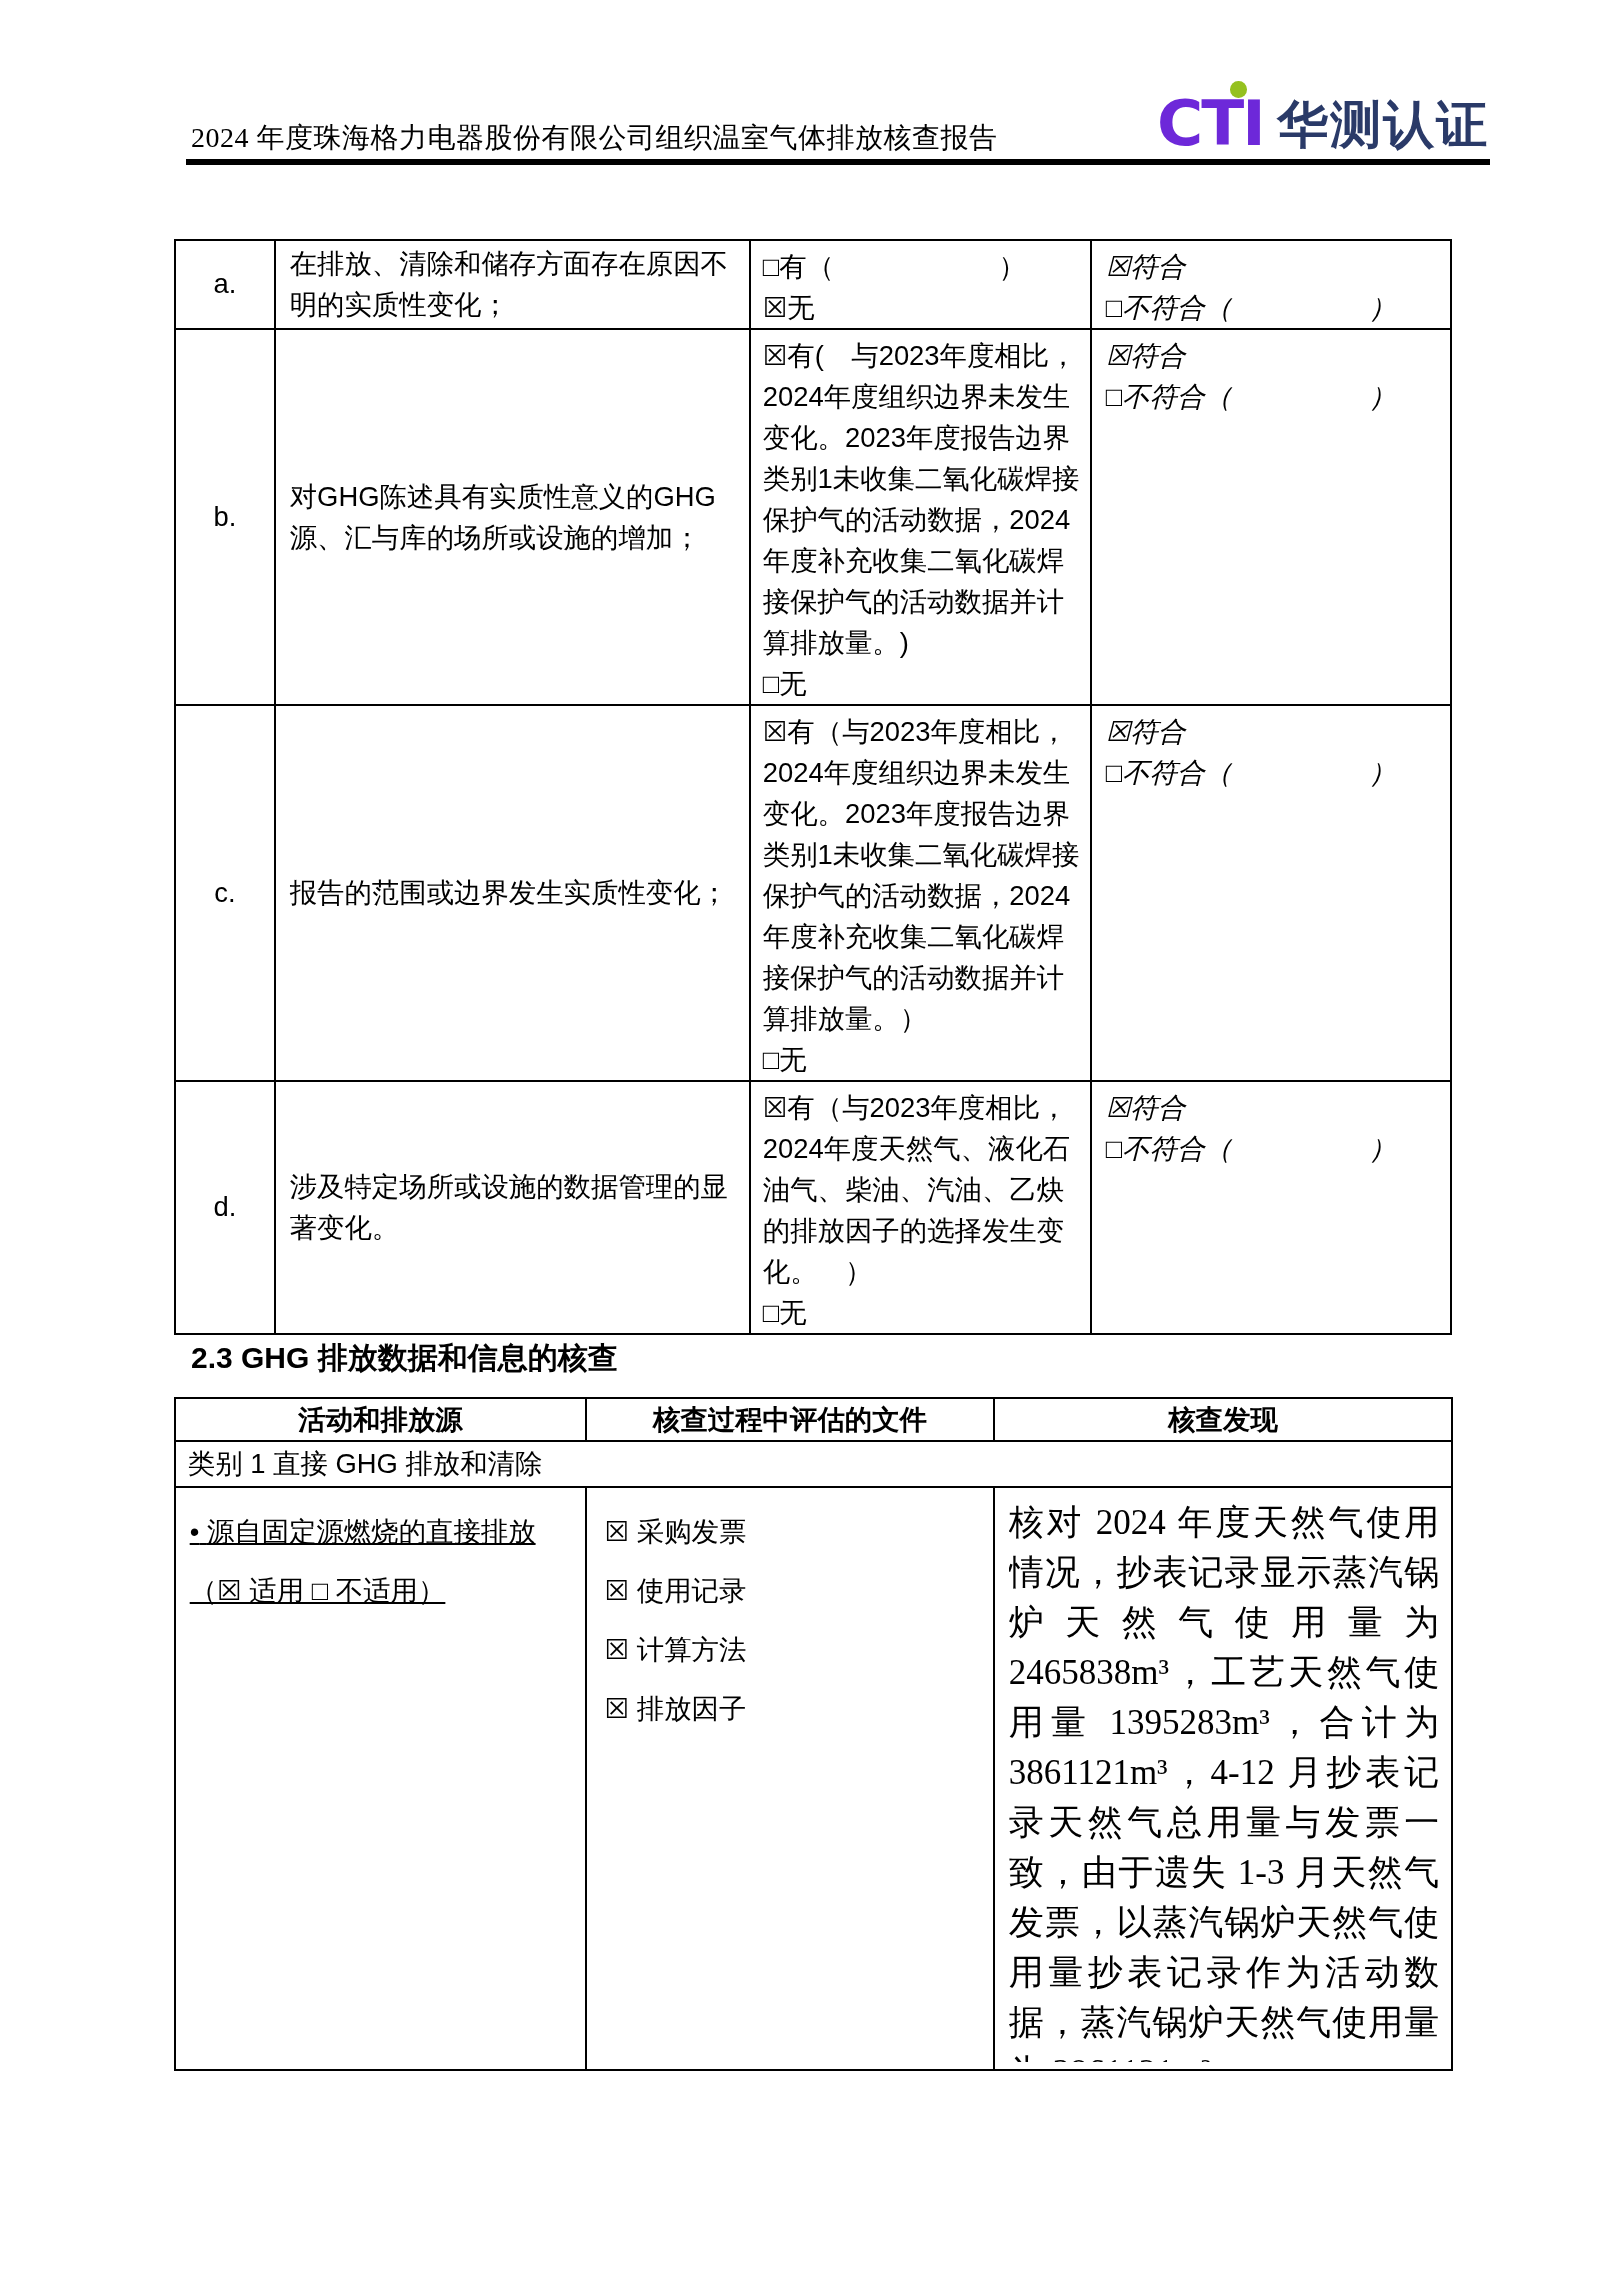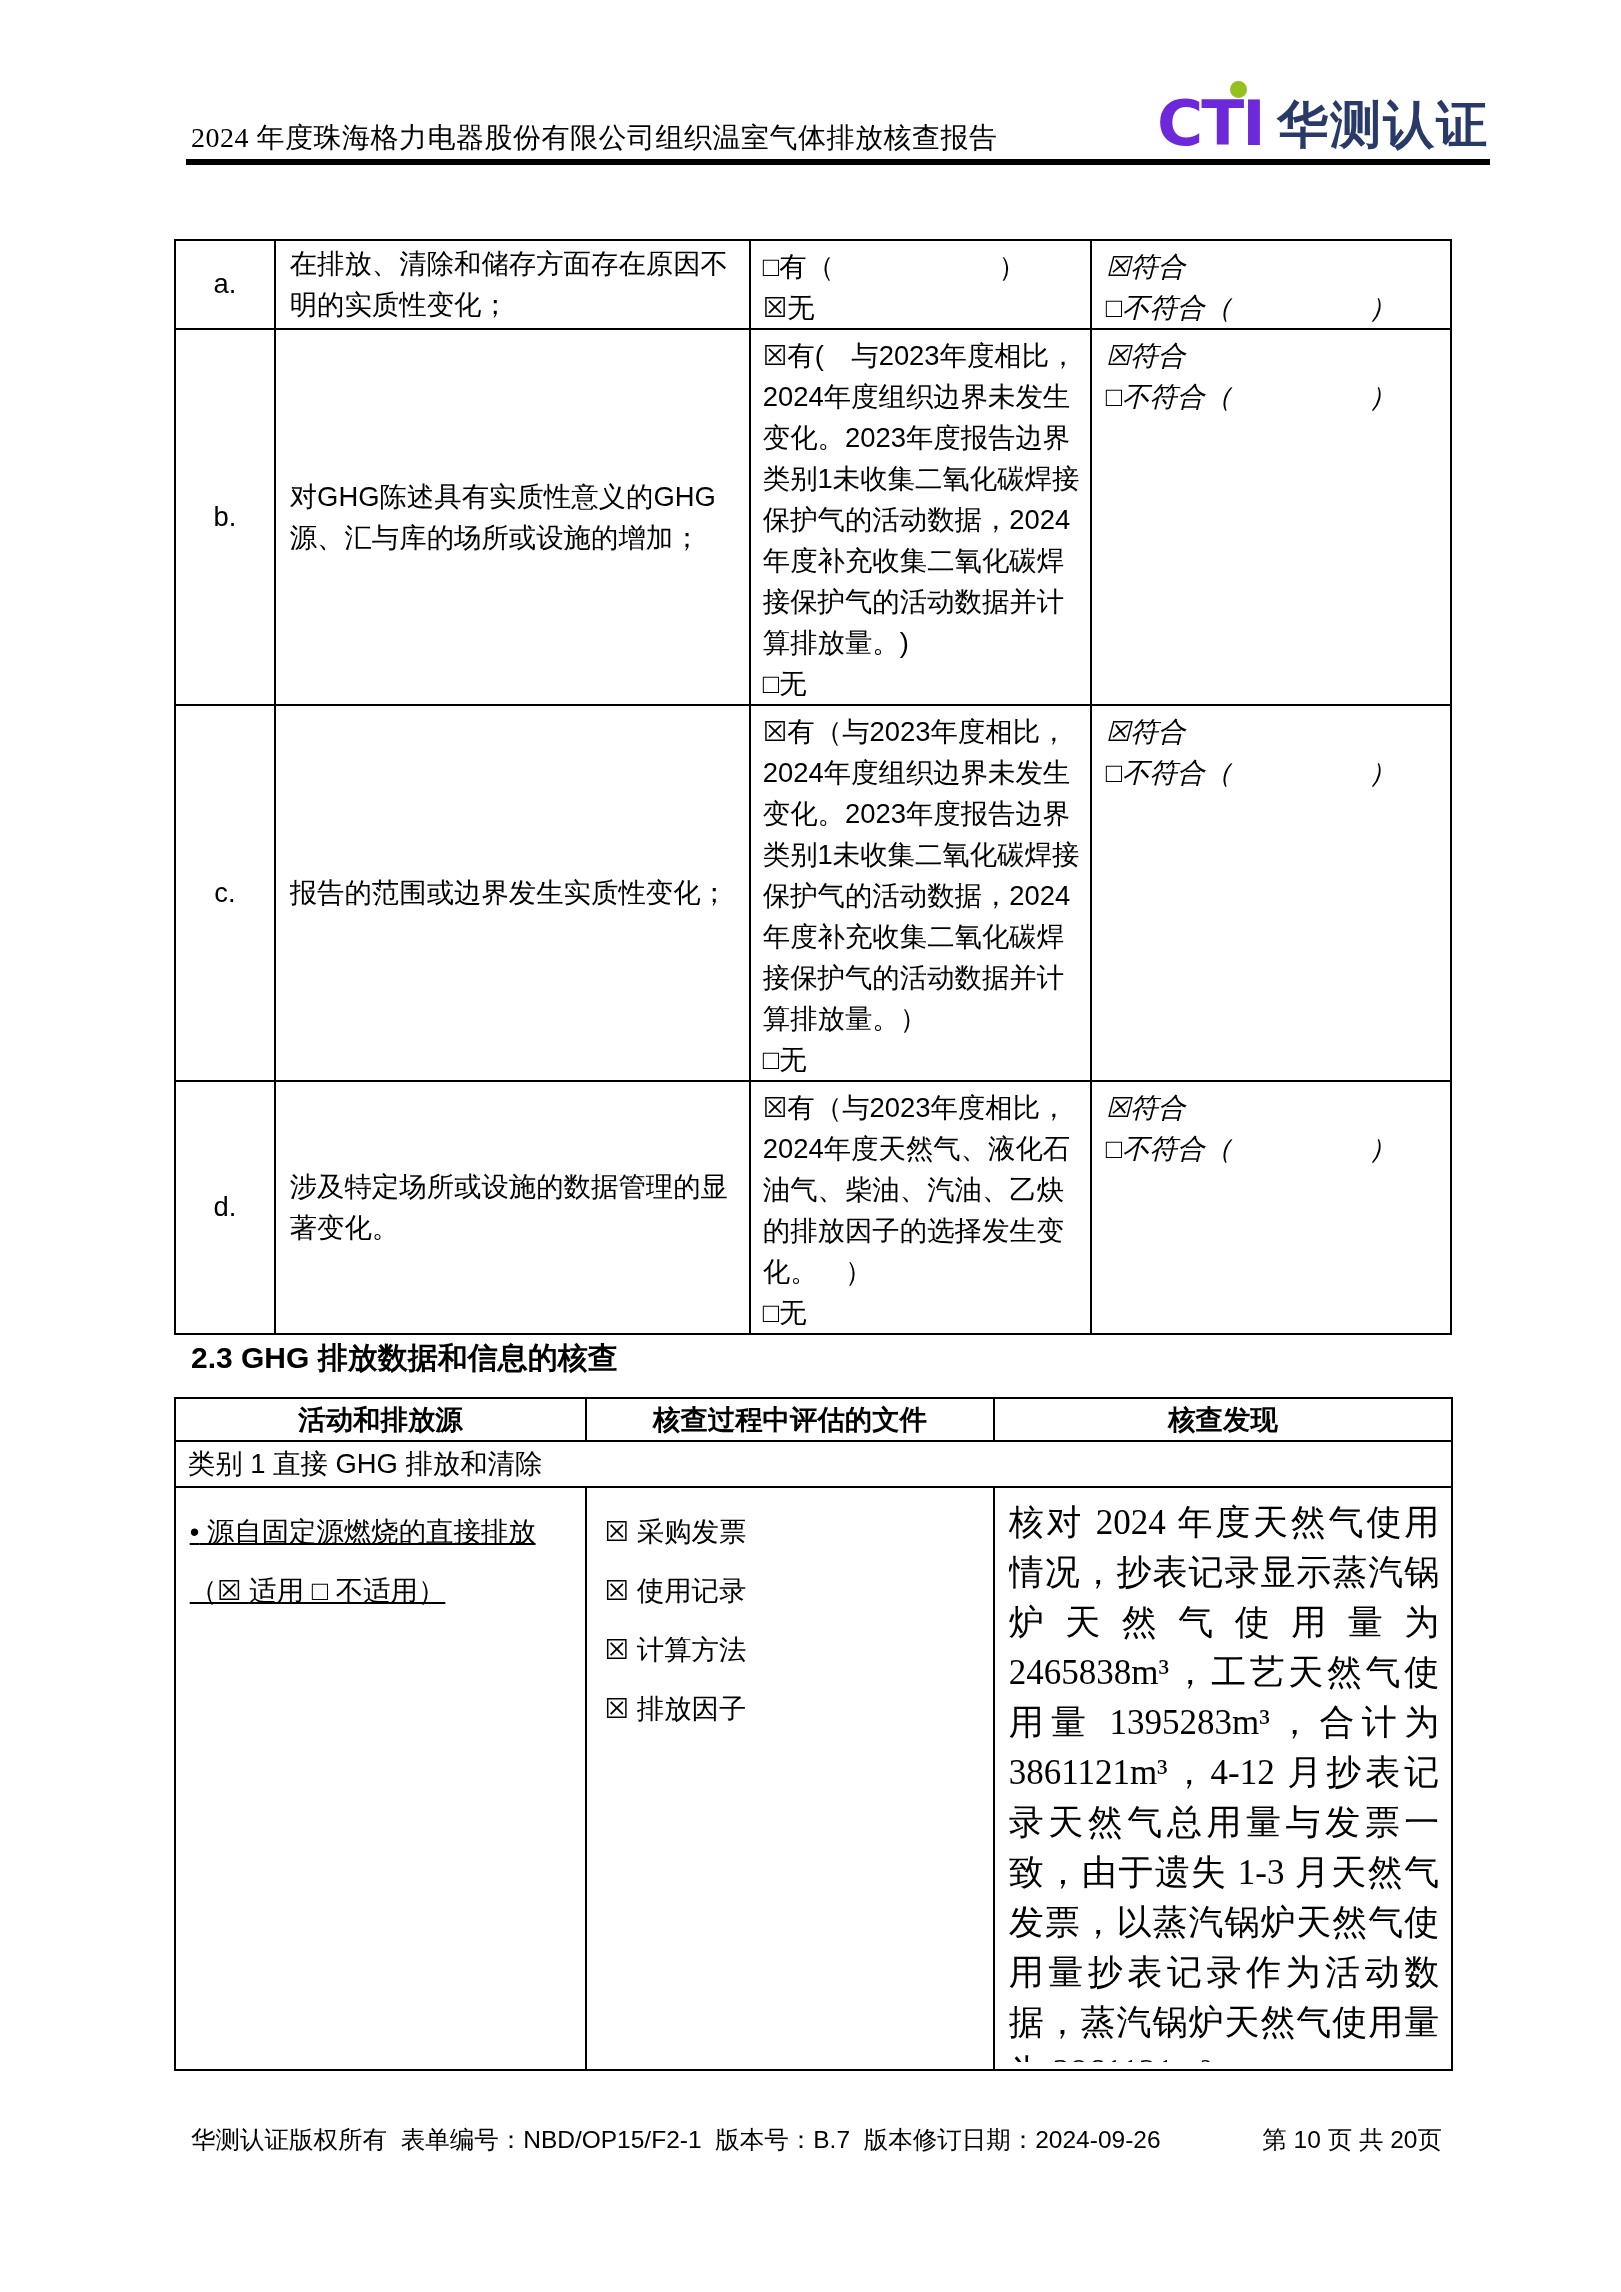--- a/index.html
+++ b/index.html
@@ -155,22 +155,15 @@
       <td class="c-find">
         <div class="find-wrap">
           <p class="find-p">核对 2024 年度天然气使用情况，抄表记录显示蒸汽锅炉天然气使用量为 2465838m³，工艺天然气使用量 1395283m³，合计为 3861121m³，4-12 月抄表记录天然气总用量与发票一致，由于遗失 1-3 月天然气发票，以蒸汽锅炉天然气使用量抄表记录作为活动数据，蒸汽锅炉天然气使用量为 3861121m³。</p>
           <p class="find-p">核对 2024 年度液化石油气使用情况，抄表记录显示工艺液化石油气使</p>
         </div>
       </td>
     </tr>
   </tbody>
     </table>
 
-  <div class="footer">
-    <span>华测认证版权所有</span>
-    <span class="sep">表单编号：NBD/OP15/F2-1</span>
-    <span class="sep">版本号：B.7</span>
-    <span class="sep">版本修订日期：2024-09-26</span>
-    <span class="pageinfo">第 10 页 共 20页</span>
-  </div>
 
 </div>
 
 
 </body></html>

